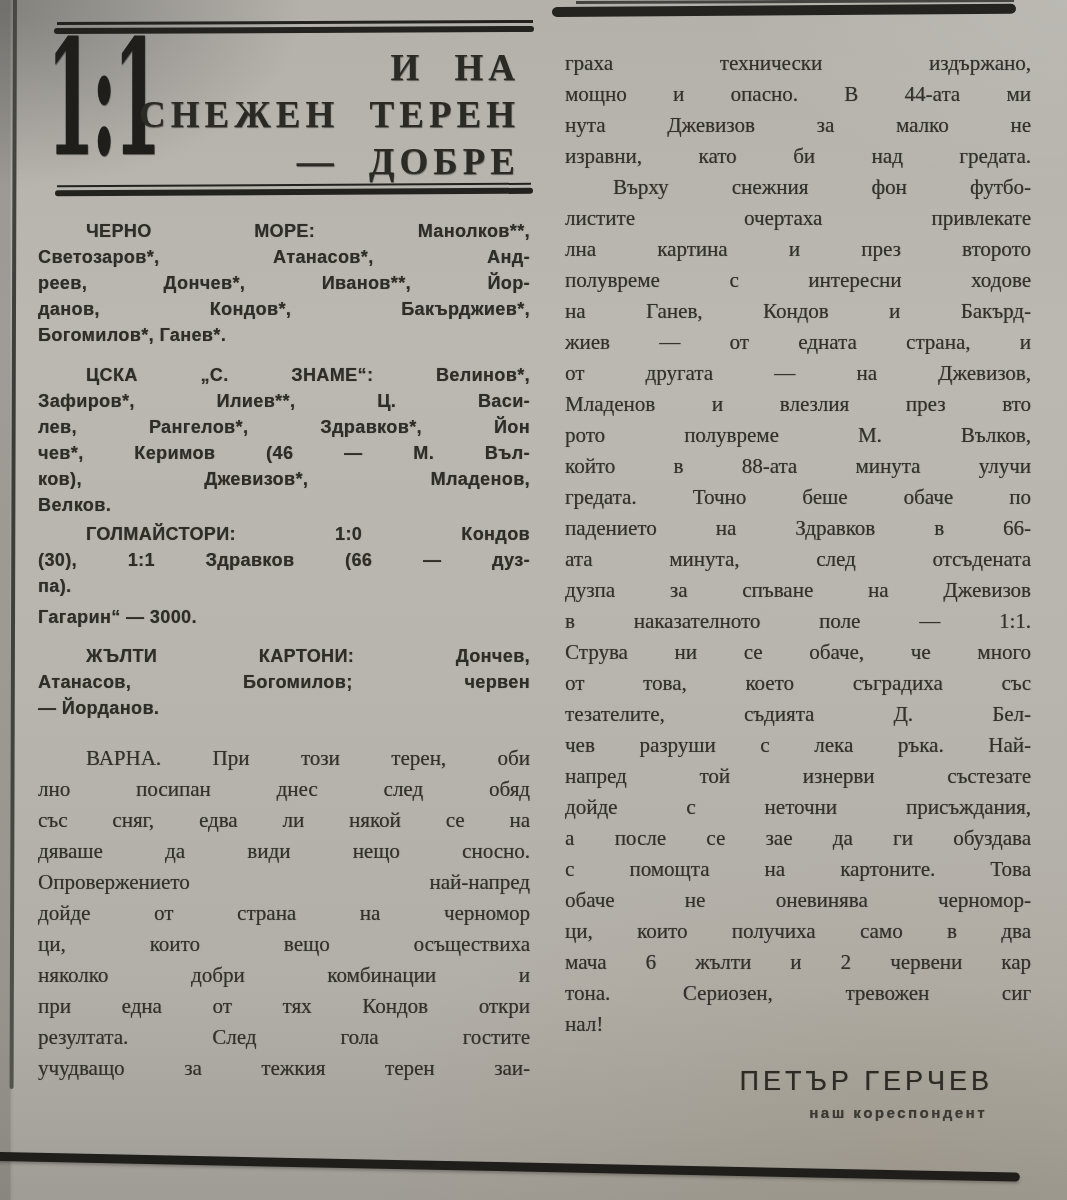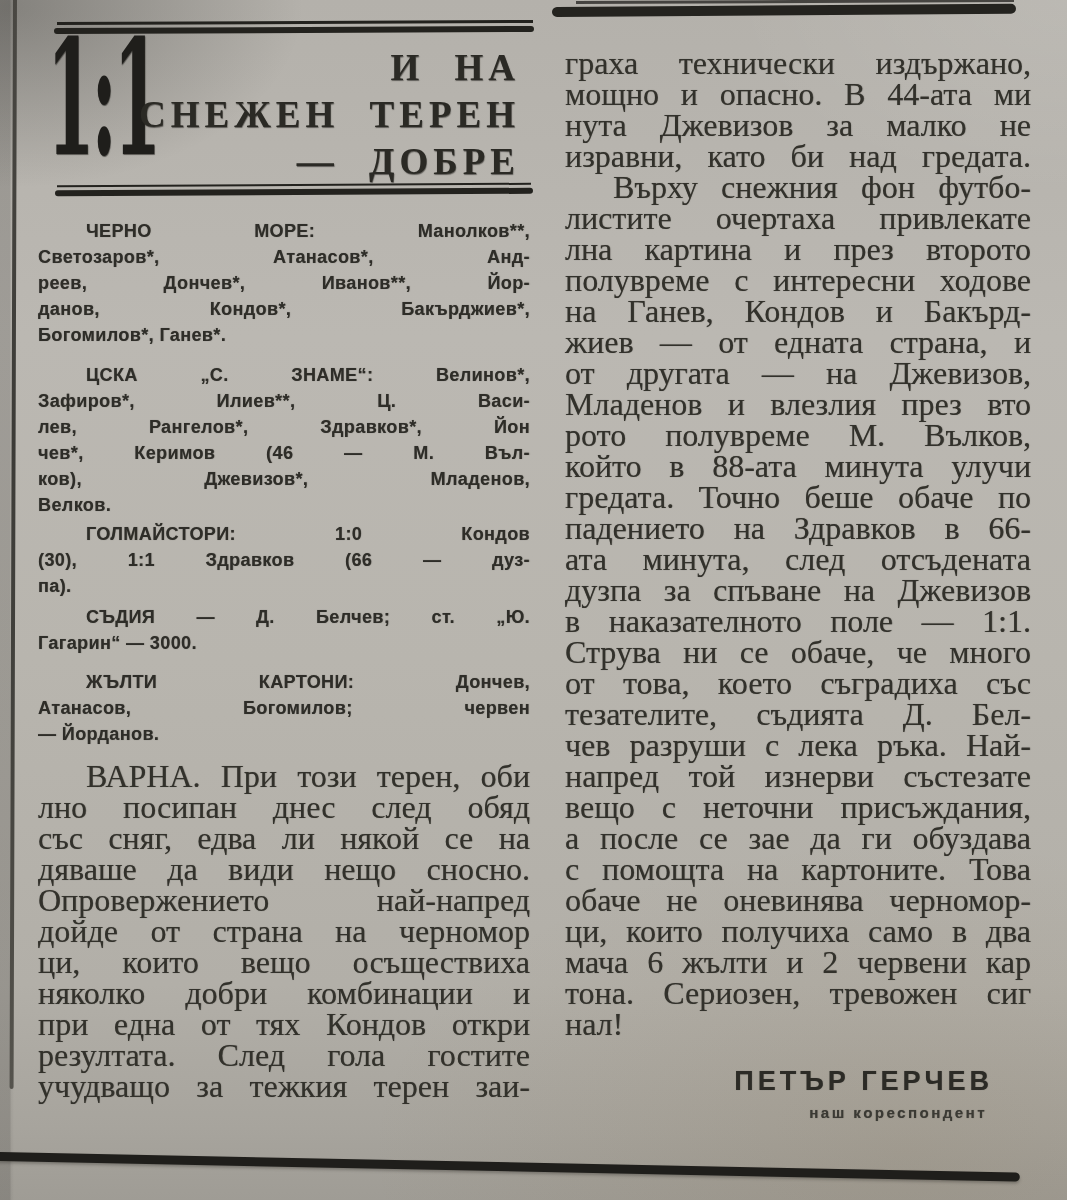--- a/index.html
+++ b/index.html
@@ -59,35 +59,35 @@
   .col-left{left:38px;top:218px;width:492px;}
   .col-right{left:565px;top:48px;width:466px;}
   .para{margin:0;}
   .para.sans{
     font-family:"Liberation Sans","DejaVu Sans",sans-serif;
     font-weight:700;font-size:18px;line-height:26px;
     letter-spacing:0.4px;color:#2e2d28;
   }
   .para.serif{
     font-family:"Liberation Serif","DejaVu Serif",serif;
-    font-weight:400;font-size:32px;line-height:31px;color:#32312b;
+    font-weight:400;font-size:21px;line-height:31px;color:#32312b;
   }
   .col-left .para:nth-child(1){margin-bottom:14px;}
   .col-left .para:nth-child(2){margin-bottom:3px;}
   .col-left .para:nth-child(3){margin-bottom:5px;}
   .col-left .para:nth-child(4){margin-bottom:13px;}
-  .col-left .para:nth-child(5){margin-bottom:14px;}
+  .col-left .para:nth-child(5){margin-bottom:22px;}
   .jline{text-align:justify;text-align-last:justify;}
   .para.shortlast .jline.lastline{text-align-last:left;}
   .para.indent .jline.firstline{text-indent:48px;}
   
   .byline{
     margin-top:26px;padding-right:38px;text-align:right;
     font-family:"Liberation Sans","DejaVu Sans",sans-serif;
-    font-weight:700;font-size:27px;line-height:30px;letter-spacing:4px;color:#2c2b26;
+    font-weight:400;font-size:27px;line-height:30px;letter-spacing:4px;color:#2c2b26;
   }
   .byline-role{
     margin-top:3px;padding-right:44px;text-align:right;
     font-family:"Liberation Sans","DejaVu Sans",sans-serif;
     font-weight:700;font-size:15px;line-height:27px;letter-spacing:2.5px;color:#3b3a34;
   }
 </style>
 </head>
 <body>
 
@@ -125,21 +125,20 @@
         <div class="jline">чев*, Керимов (46 — М. Въл-</div>
         <div class="jline">ков), Джевизов*, Младенов,</div>
         <div class="jline lastline">Велков.</div>
       </div>
       <div class="para sans indent shortlast">
         <div class="jline firstline">ГОЛМАЙСТОРИ: 1:0 Кондов</div>
         <div class="jline">(30), 1:1 Здравков (66 — дуз-</div>
         <div class="jline lastline">па).</div>
       </div>
       <div class="para sans indent shortlast">
-        <div class="jline firstline">СЪДИЯ — Д. Белчев; ст. „Ю.</div>
         <div class="jline lastline">Гагарин“ — 3000.</div>
       </div>
       <div class="para sans indent shortlast">
         <div class="jline firstline">ЖЪЛТИ КАРТОНИ: Дончев,</div>
         <div class="jline">Атанасов, Богомилов; червен</div>
         <div class="jline lastline">— Йорданов.</div>
       </div>
       <div class="para serif indent">
         <div class="jline firstline">ВАРНА. При този терен, оби</div>
         <div class="jline">лно посипан днес след обяд</div>
@@ -177,21 +176,21 @@
           <div class="jline">гредата. Точно беше обаче по</div>
           <div class="jline">падението на Здравков в 66-</div>
           <div class="jline">ата минута, след отсъдената</div>
           <div class="jline">дузпа за спъване на Джевизов</div>
           <div class="jline">в наказателното поле — 1:1.</div>
           <div class="jline">Струва ни се обаче, че много</div>
           <div class="jline">от това, което съградиха със</div>
           <div class="jline">тезателите, съдията Д. Бел-</div>
           <div class="jline">чев разруши с лека ръка. Най-</div>
           <div class="jline">напред той изнерви състезате</div>
-          <div class="jline">вещо с неточни присъждания,</div>
+          <div class="jline">дойде с неточни присъждания,</div>
           <div class="jline">а после се зае да ги обуздава</div>
           <div class="jline">с помощта на картоните. Това</div>
           <div class="jline">обаче не оневинява черномор-</div>
           <div class="jline">ци, които получиха само в два</div>
           <div class="jline">мача 6 жълти и 2 червени кар</div>
           <div class="jline">тона. Сериозен, тревожен сиг</div>
           <div class="jline lastline">нал!</div>
         </div>
       </div>
     <div class="byline">ПЕТЪР ГЕРЧЕВ</div>

